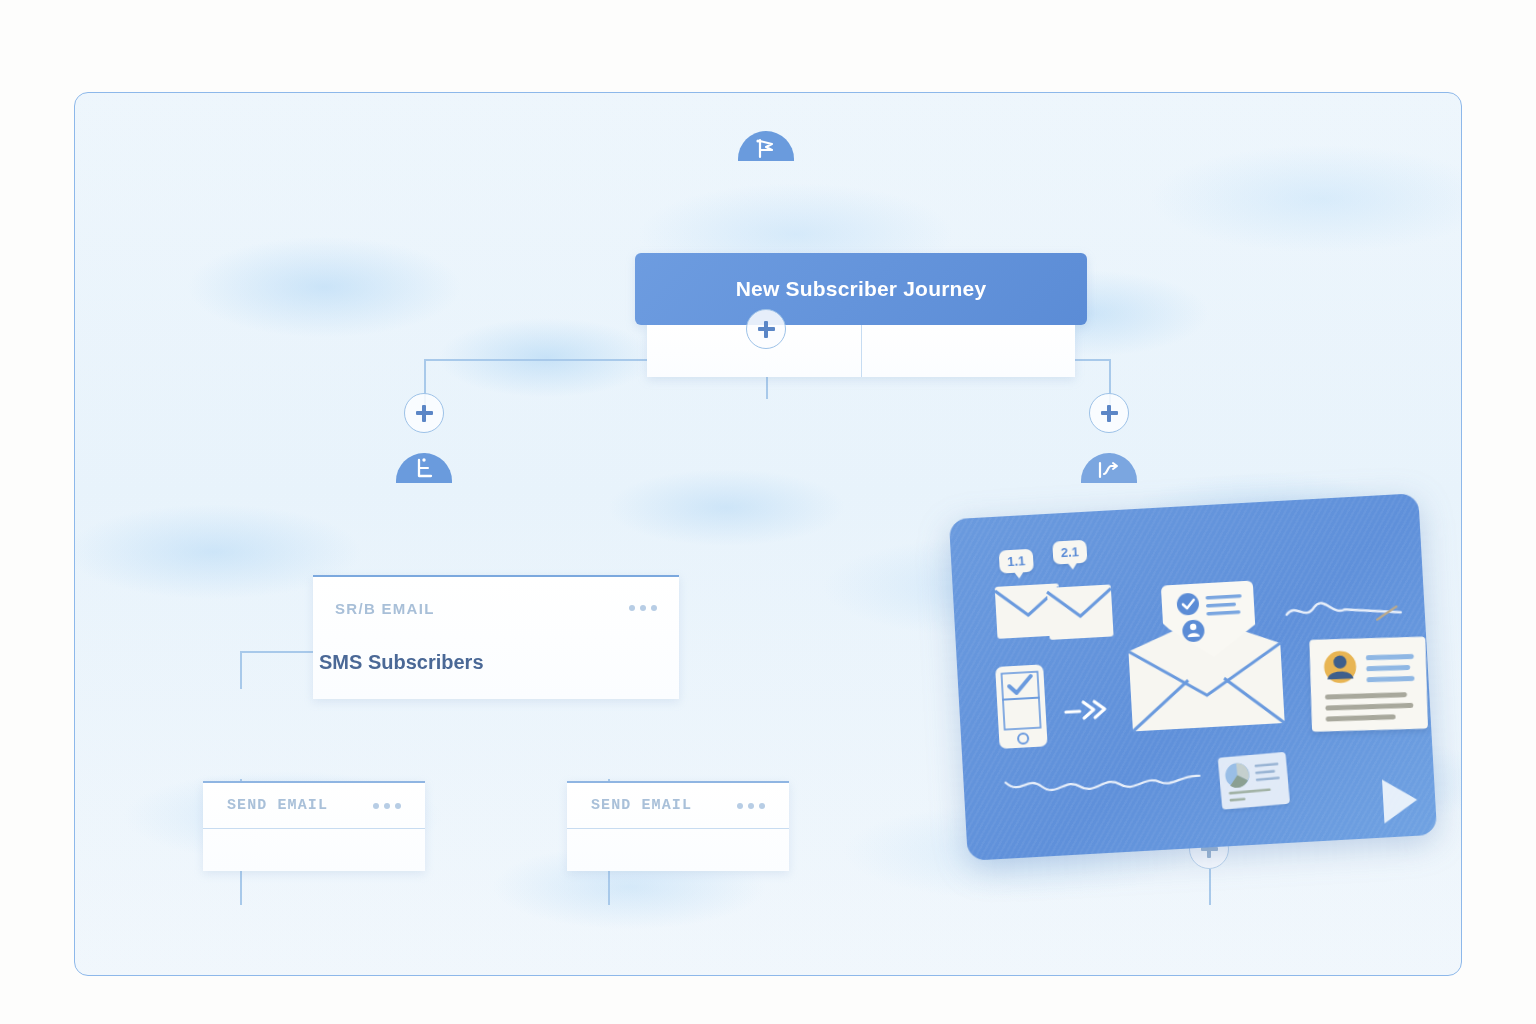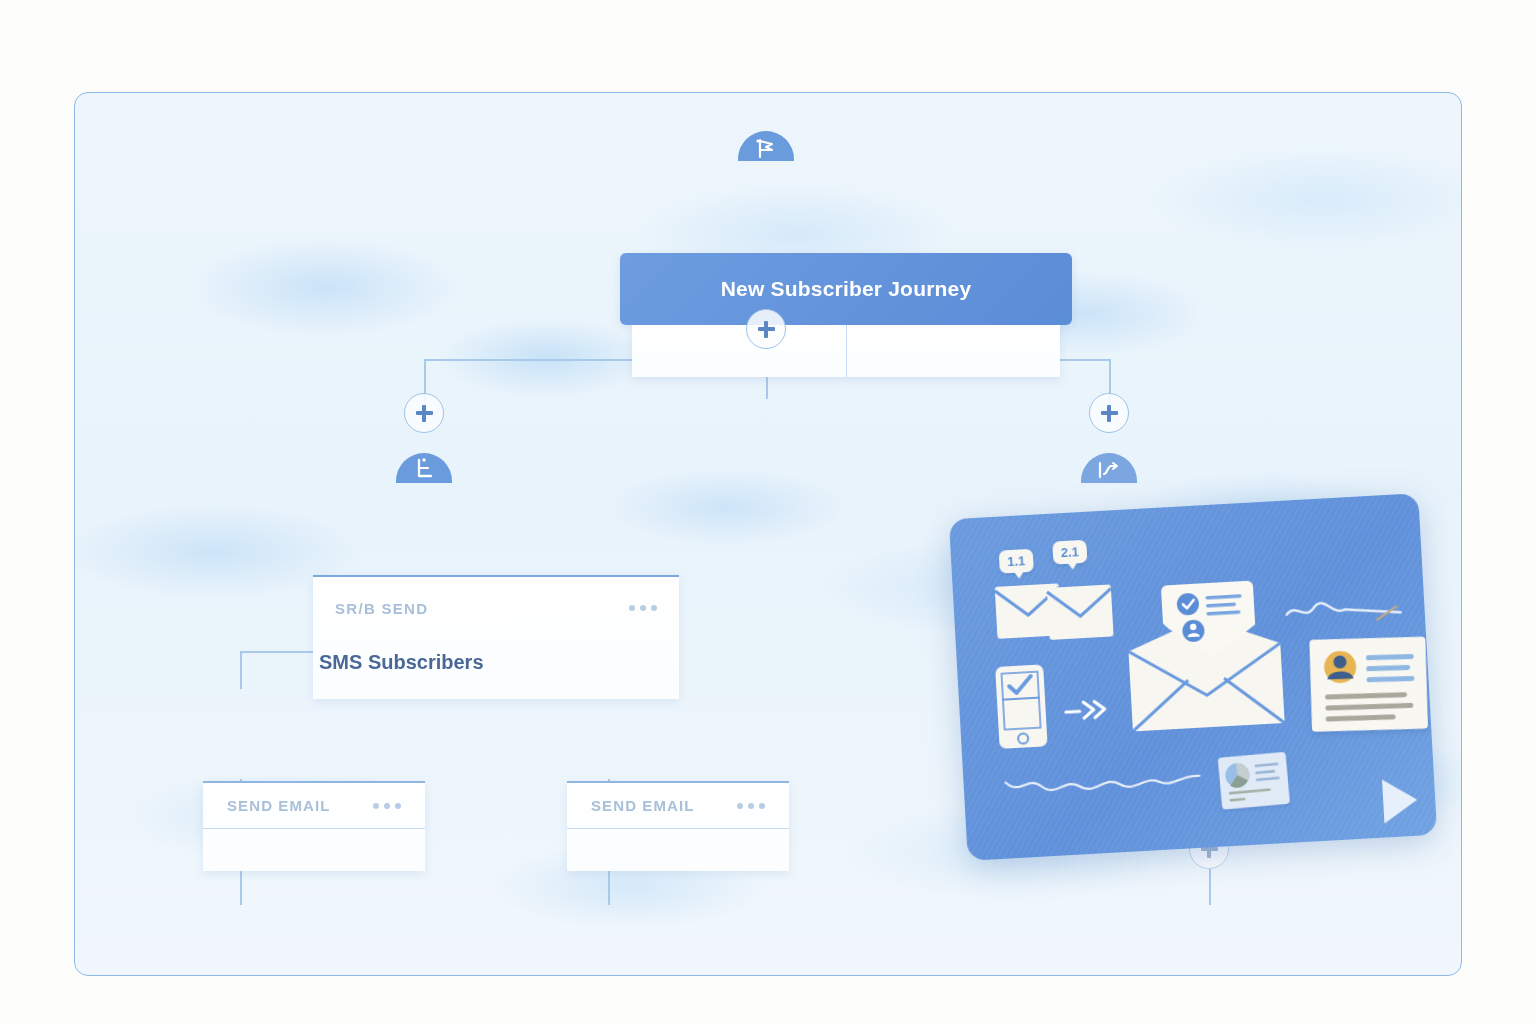--- a/index.html
+++ b/index.html
@@ -85,21 +85,21 @@
     display: flex;
     align-items: flex-end;
     justify-content: center;
     padding-bottom: 2px;
   }
   .badge svg { display: block; }
 
   
   #header-card {
     position: absolute;
-    left: 545px;
+    left: 560px;
     top: 160px;
     width: 452px;
     height: 136px;
     filter: drop-shadow(0 3px 5px rgba(110,150,200,.18));
   }
   #header-card .hdr {
     height: 72px;
     background: linear-gradient(135deg, #6d9ce0 0%, #5b8cd6 100%);
     border-radius: 6px;
     display: flex;
@@ -178,21 +178,21 @@
   }
   .variant-card .v-head {
     height: 46px;
     display: flex;
     align-items: center;
     justify-content: space-between;
     padding: 0 24px;
     border-bottom: 1.5px solid #c8dcf1;
   }
   .variant-card .v-kicker {
-    font-size: 15px; font-weight: bold; letter-spacing: 1.1px; color: #a9c0d9;
+    font-size: 15px; font-weight: bold; letter-spacing: 1.1px; color: #a9c0d9; font-family: Liberation Mono, monospace;
   }
   .variant-card .v-body {
     height: 44px;
     display: flex;
     align-items: center;
     padding: 0 24px;
     font-size: 16px;
     font-weight: bold;
     letter-spacing: .9px;
     color: #5a7ba6;
@@ -354,21 +354,21 @@
     <div class="badge" style="left:321px; top:360px;">
       <svg width="22" height="24" viewBox="0 0 22 24">
         <path d="M6 3 L6 19 L18 19" stroke="#ffffff" stroke-width="2.3" fill="none" stroke-linecap="round" stroke-linejoin="round"></path>
         <path d="M6 11 L15 11" stroke="#ffffff" stroke-width="2" fill="none" stroke-linecap="round"></path>
         <circle cx="11" cy="3" r="1.7" fill="#ffffff"></circle>
       </svg>
     </div>
 
     <div class="card" id="ab-card">
       <div class="c-head">
-        <span class="c-kicker">SR/B SEND</span>
+        <span class="c-kicker">SR/B EMAIL</span>
         <span class="dots">
             <i></i>
             <i></i>
             <i></i>
           </span>
       </div>
       <div class="c-title">SMS Subscribers</div>
     </div>
 
     <div class="badge" style="left:1006px; top:360px; background:#7ba6e0;">

